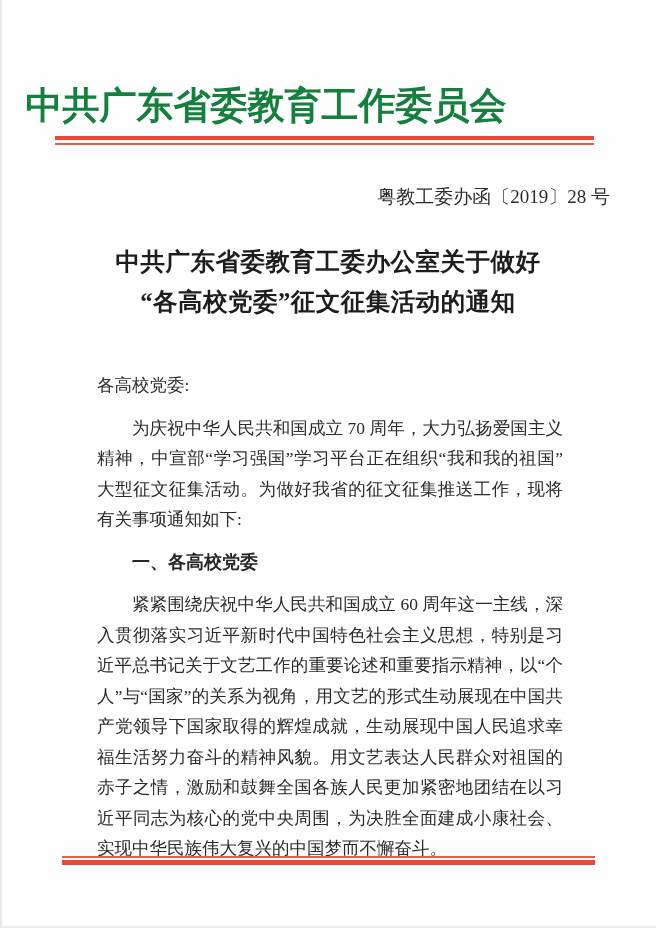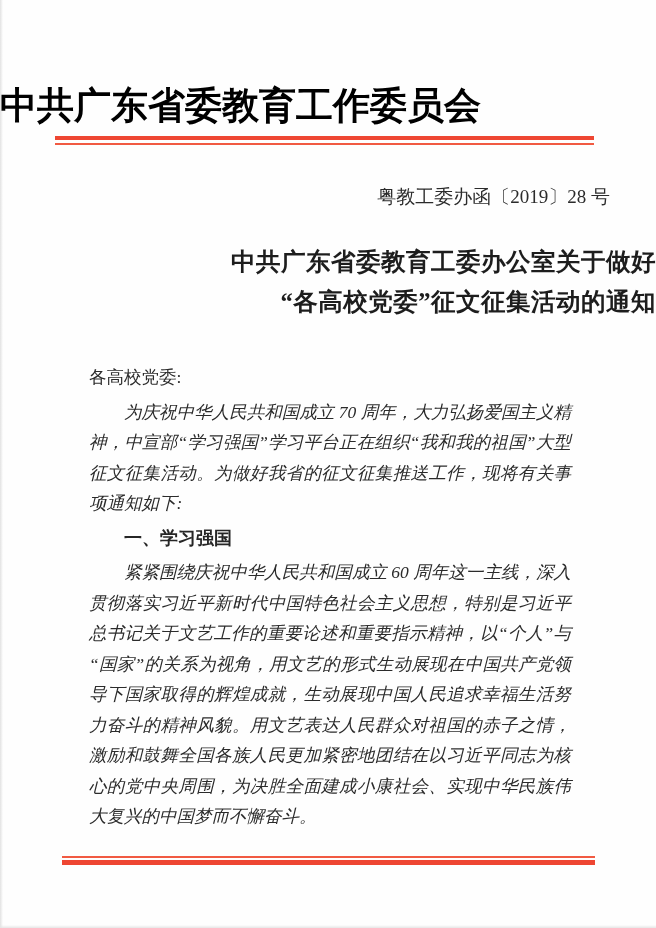--- a/index.html
+++ b/index.html
@@ -28,25 +28,25 @@
     left: 0; bottom: 0;
     width: 100%; height: 3px;
     background: linear-gradient(to top, #e6e6e6, rgba(255,255,255,0));
   }
 
   .letterhead {
     position: absolute;
     top: 84px;
     left: 0;
     width: 532px;
-    text-align: left;
+    text-align: center;
     font-size: 37px;
     line-height: 44px;
     font-weight: 700;
-    color: #000000;
+    color: #15803d;
     letter-spacing: 0px;
     white-space: nowrap;
   }
 
   .rule { position: absolute; }
   .rule-top-thick   { top: 136px; left: 55px; width: 539px; height: 4px; background: #ee4632; }
   .rule-top-thin    { top: 143px; left: 55px; width: 539px; height: 2px; background: #f15a42; }
   .rule-bottom-thin { top: 856px; left: 62px; width: 533px; height: 2px; background: #f15a42; }
   .rule-bottom-thick{ top: 860px; left: 62px; width: 533px; height: 5px; background: #ee4632; }
 
@@ -58,41 +58,41 @@
     line-height: 26px;
     color: #2b2b2b;
     white-space: nowrap;
   }
 
   .doc-title {
     position: absolute;
     top: 242px;
     left: 0;
     width: 656px;
-    text-align: right;
+    text-align: center;
     font-weight: 700;
     font-size: 24.5px;
     line-height: 40px;
     color: #1d1d1d;
     letter-spacing: 0.5px;
   }
 
   .body-text {
     position: absolute;
     top: 358px;
     left: 85px;
     width: 490px;
     font-size: 17.5px;
     line-height: 30.5px;
     color: #2b2b2b;
     text-align: justify;
   }
-  .body-text p { margin: 4px; }
+  .body-text p { margin: 12px; }
   .salutation { text-align: left; }
-  .indent-para { text-indent: 35px; font-style: italic; }
+  .indent-para { text-indent: 35px; }
   .section-heading {
     font-family: "Liberation Sans", "DejaVu Sans", sans-serif;
     font-weight: 700;
     font-size: 18px;
     color: #262626;
     text-indent: 35px;
     text-align: left;
     margin: 0 0 5px 0;
   }
 </style>
@@ -112,20 +112,20 @@
   <div class="doc-number">粤教工委办函〔2019〕28 号</div>
 
   <div class="doc-title">
     <div>中共广东省委教育工委办公室关于做好</div>
     <div>“各高校党委”征文征集活动的通知</div>
   </div>
 
   <div class="body-text">
     <p class="salutation">各高校党委:</p>
     <p class="indent-para">为庆祝中华人民共和国成立 70 周年，大力弘扬爱国主义精神，中宣部“学习强国”学习平台正在组织“我和我的祖国”大型征文征集活动。为做好我省的征文征集推送工作，现将有关事项通知如下:</p>
-    <p class="section-heading">一、学习强国</p>
+    <p class="section-heading">一、各高校党委</p>
     <p class="indent-para">紧紧围绕庆祝中华人民共和国成立 60 周年这一主线，深入贯彻落实习近平新时代中国特色社会主义思想，特别是习近平总书记关于文艺工作的重要论述和重要指示精神，以“个人”与“国家”的关系为视角，用文艺的形式生动展现在中国共产党领导下国家取得的辉煌成就，生动展现中国人民追求幸福生活努力奋斗的精神风貌。用文艺表达人民群众对祖国的赤子之情，激励和鼓舞全国各族人民更加紧密地团结在以习近平同志为核心的党中央周围，为决胜全面建成小康社会、实现中华民族伟大复兴的中国梦而不懈奋斗。</p>
   </div>
 
   <div class="rule rule-bottom-thin"></div>
   <div class="rule rule-bottom-thick"></div>
 
 </div>
 
 </body></html>

